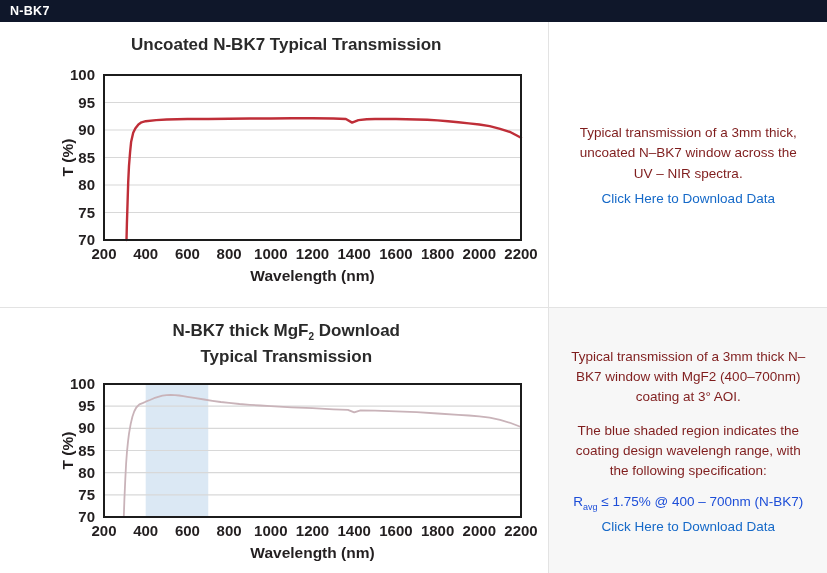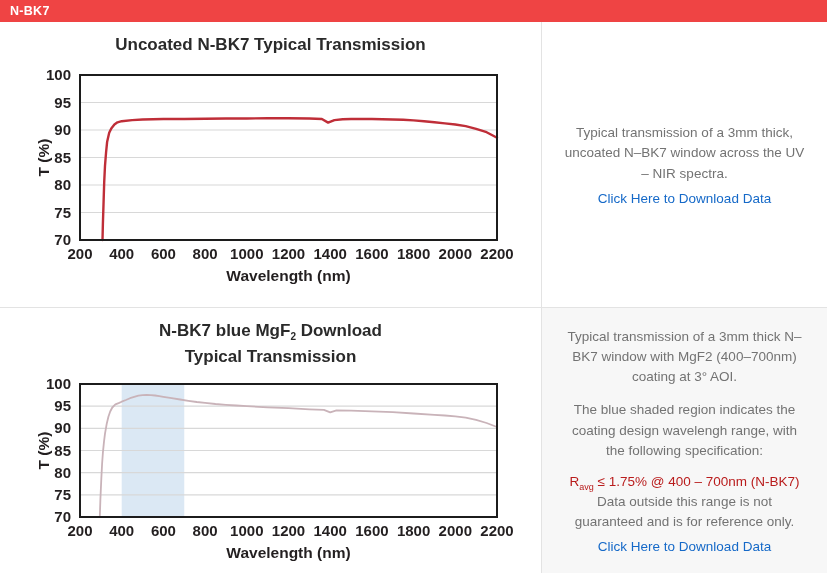--- a/index.html
+++ b/index.html
@@ -1,40 +1,40 @@
 <!DOCTYPE html>
 <html><head>
 <meta charset="utf-8">
 <style>
   * { margin:0; padding:0; box-sizing:border-box; }
   html,body { width:827px; height:573px; background:#fff; overflow:hidden;
               font-family:"Liberation Sans", sans-serif; }
   .page { position:relative; width:827px; height:573px; }
 
-  .header-bar { height:22px; background:#ef4444; display:flex; align-items:center; padding-left:10px; }
+  .header-bar { height:22px; background:#0f172a; display:flex; align-items:center; padding-left:10px; }
   .header-bar .hdr-title { color:#fff; font-size:12.5px; font-weight:700; letter-spacing:.3px; }
 
-  .row { display:flex; }
+  .row { display:flex;padding-left:24px; }
   .row1 { height:285px; }
   .row2 { height:266px; border-top:1px solid #e3e3e3; }
 
   .chart-col { width:541px; position:relative; background:#fff; }
   .panel-col { width:286px; border-left:1px solid #e3e3e3; display:flex; flex-direction:column;
                justify-content:center; align-items:center; text-align:center; padding:14px 20px; }
   .panel-col.gray { background:#f7f7f7; }
 
   .chart-title { text-align:center; font-weight:700; color:#2a2a2a; font-size:17px; margin-top:13px; line-height:20px; }
   .chart-title sub { font-size:10px; }
 
   svg.chart-canvas { position:absolute; left:0; top:0; }
   .svg1 { margin-top:0; }
 
-  .desc { font-size:13.5px; color:#737373; line-height:1.5; }
+  .desc { font-size:13.5px; color:#7f1d1d; line-height:1.5; }
   .desc + .desc { margin-top:13px; }
-  .spec-line { font-size:13.5px; color:#b91c1c; margin-top:13px; }
+  .spec-line { font-size:13.5px; color:#1d4ed8; margin-top:13px; }
   .spec-line sub { font-size:9px; }
   .dl-link { display:inline-block; margin-top:7px; color:#1569c8; font-size:13.5px; text-decoration:none; cursor:pointer; }
 </style>
 </head>
 <body>
 
 <div class="page">
 
   <div class="header-bar">
     <span class="hdr-title">N-BK7</span>
@@ -75,21 +75,21 @@
     </div>
     <div class="panel-col">
       <div class="desc">Typical transmission of a 3mm thick, uncoated N–BK7 window across the UV – NIR spectra.</div>
       <a class="dl-link">Click Here to Download Data</a>
     </div>
   </div>
 
   <div class="row row2">
     <div class="chart-col">
       <div class="chart-title">
-        <div><span>N-BK7 blue MgF</span><sub>2</sub><span> Download</span></div>
+        <div><span>N-BK7 thick MgF</span><sub>2</sub><span> Download</span></div>
         <div>Typical Transmission</div>
       </div>
       <svg class="chart-canvas" width="541" height="266">
           <rect x="121.7" y="76" width="62.55" height="133" fill="#dbe8f4"></rect>
           <line x1="80" y1="186.83333333333334" x2="497" y2="186.83333333333334" stroke="#d8d8d8" stroke-width="1.2"></line>
           <line x1="80" y1="164.66666666666669" x2="497" y2="164.66666666666669" stroke="#d8d8d8" stroke-width="1.2"></line>
           <line x1="80" y1="142.5" x2="497" y2="142.5" stroke="#d8d8d8" stroke-width="1.2"></line>
           <line x1="80" y1="120.33333333333334" x2="497" y2="120.33333333333334" stroke="#d8d8d8" stroke-width="1.2"></line>
           <line x1="80" y1="98.16666666666666" x2="497" y2="98.16666666666666" stroke="#d8d8d8" stroke-width="1.2"></line>
           <polyline points="99.8,209.0 100.4,191.3 101.3,171.3 102.1,155.8 102.9,144.7 104.0,133.6 105.0,125.7 106.7,115.9 108.4,108.8 110.2,103.5 112.3,99.5 115.4,96.4 118.6,95.1 121.7,93.7 125.9,92.0 130.0,90.2 134.2,88.9 138.4,87.7 142.6,87.1 146.7,86.9 150.9,87.1 155.1,87.5 159.2,88.2 163.4,88.9 171.7,90.2 180.1,91.5 188.4,92.8 196.8,94.0 205.1,94.8 215.5,96.0 225.9,96.8 236.4,97.5 246.8,98.2 267.6,99.3 288.5,100.2 309.4,101.3 323.9,101.9 330.2,104.4 336.5,102.4 351.1,102.6 371.9,103.3 392.8,104.2 413.6,105.5 434.4,106.8 444.9,107.5 455.3,108.4 465.7,109.7 476.1,111.9 486.6,115.0 497.0,119.0" fill="none" stroke="#c9b3b9" stroke-width="1.8" stroke-linejoin="round" stroke-linecap="round"></polyline>
@@ -113,18 +113,17 @@
           <text font-family="&quot;Liberation Sans&quot;, sans-serif" font-weight="700" font-size="15" fill="#231f20" x="455.3" y="228" text-anchor="middle">2000</text>
           <text font-family="&quot;Liberation Sans&quot;, sans-serif" font-weight="700" font-size="15" fill="#231f20" x="497" y="228" text-anchor="middle">2200</text>
           <text font-family="&quot;Liberation Sans&quot;, sans-serif" font-weight="700" font-size="15.5" fill="#231f20" x="288.5" y="250" text-anchor="middle">Wavelength (nm)</text>
           <text font-family="&quot;Liberation Sans&quot;, sans-serif" font-weight="700" font-size="15.5" fill="#231f20" text-anchor="middle" x="0" y="0" dy="5" transform="translate(44,142.5) rotate(-90)">T (%)</text>
         </svg>
     </div>
     <div class="panel-col gray">
       <div class="desc">Typical transmission of a 3mm thick N–BK7 window with MgF2 (400–700nm) coating at 3° AOI.</div>
       <div class="desc">The blue shaded region indicates the coating design wavelengh range, with the following specification:</div>
       <div class="spec-line"><span>R</span><sub>avg</sub><span> ≤ 1.75% @ 400 – 700nm (N-BK7)</span></div>
-      <div class="desc">Data outside this range is not guaranteed and is for reference only.</div>
       <a class="dl-link">Click Here to Download Data</a>
     </div>
   </div>
 
 </div>
 
 </body></html>

